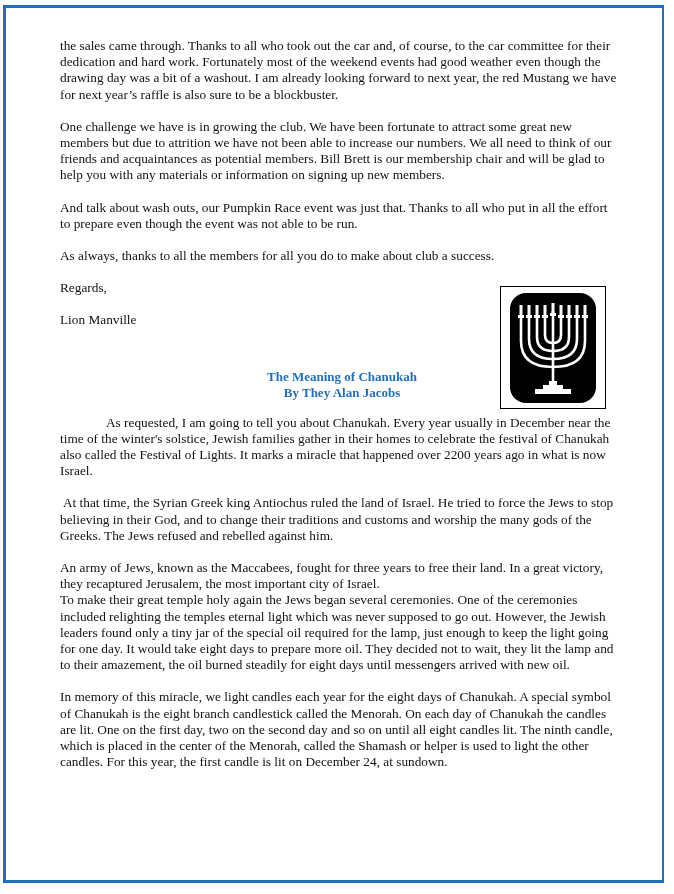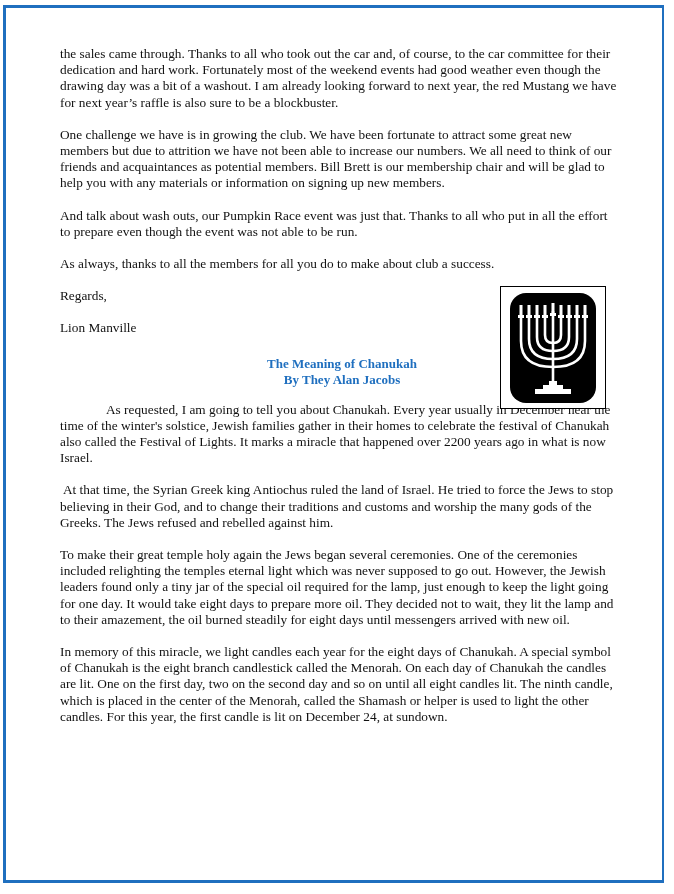--- a/index.html
+++ b/index.html
@@ -2,21 +2,21 @@
 <html><head>
 <meta charset="utf-8">
 <style>
   html, body { margin: 0; padding: 0; background: #ffffff; }
   body { width: 674px; height: 894px; position: relative; overflow: hidden; }
   .page-border {
     position: absolute; left: 3px; top: 5px; width: 661px; height: 878px;
     border: 3px solid #1f6fbf; border-right-width: 2px; box-sizing: border-box;
   }
   .content {
-    position: absolute; left: 60px; top: 46px; width: 560px;
+    position: absolute; left: 60px; top: 38px; width: 560px;
     font-family: "Liberation Serif", "DejaVu Serif", serif;
     font-size: 13.3px; line-height: 16.2px; color: #111;
   }
   .content p { margin: 0 0 16px 0; }
   .content p.tight { margin-bottom: 0; }
   .indent { text-indent: 46px; }
   .lead-space { text-indent: 3px; }
   .title-block {
     text-align: center; color: #1f6fbf; font-weight: bold; font-size: 13px;
     line-height: 16px; margin: 0 0 14px 0; padding-left: 4px;
@@ -31,29 +31,30 @@
 <body>
 
 <div class="page-border"></div>
 
 <div class="content">
   <p>the sales came through.  Thanks to all who took out the car and, of course, to the car committee for their dedication and hard work.  Fortunately most of the weekend events had good weather even though the drawing day was a bit of a washout.  I am already looking forward to next year, the red Mustang we have for next year’s raffle is also sure to be a blockbuster.</p>
   <p>One challenge we have is in growing the club.  We have been fortunate to attract some great new members but due to attrition we have not been able to increase our numbers.  We all need to think of our friends and acquaintances as potential members.  Bill Brett is our membership chair and will be glad to help you with any materials or information on signing up new members.</p>
   <p>And talk about wash outs, our Pumpkin Race event was just that.  Thanks to all who put in all the effort to prepare even though the event was not able to be run.</p>
   <p>As always, thanks to all the members for all you do to make about club a success.</p>
   <p>Regards,</p>
-  <p style="margin-bottom:19px;">Lion Manville</p>
+  <p style="margin-bottom:40px;">Lion Manville</p>
 
   <div class="title-block">
     <div>The Meaning of Chanukah</div>
     <div>By They Alan Jacobs</div>
   </div>
 
   <p class="indent">As requested, I am going to tell you about Chanukah. Every year usually in December near the time of the winter's solstice, Jewish families gather in their homes to celebrate the festival of Chanukah also called the Festival of Lights. It marks a miracle that happened over 2200 years ago in what is now Israel.</p>
   <p class="lead-space">At that time, the Syrian Greek king Antiochus ruled the land of Israel. He tried to force the Jews to stop believing in their God, and to change their traditions and customs and worship the many gods of the Greeks. The Jews refused and rebelled against him.</p>
+  <p class="tight">An army of Jews, known as the Maccabees, fought for three years to free their land. In a great victory, they recaptured Jerusalem, the most important city of Israel.</p>
   <p>To make their great temple holy again the Jews began several ceremonies. One of the ceremonies included relighting the temples eternal light which was never supposed to go out. However, the Jewish leaders found only a tiny jar of the special oil required for the lamp, just enough to keep the light going for one day. It would take eight days to prepare more oil. They decided not to wait, they lit the lamp and to their amazement, the oil burned steadily for eight days until messengers arrived with new oil.</p>
   <p>In memory of this miracle, we light candles each year for the eight days of Chanukah. A special symbol of Chanukah is the eight branch candlestick called the Menorah. On each day of Chanukah the candles are lit. One on the first day, two on the second day and so on until all eight candles lit. The ninth candle, which is placed in the center of the Menorah, called the Shamash or helper is used to light the other candles. For this year, the first candle is lit on December 24, at sundown.</p>
 </div>
 
 <div class="menorah-frame">
   <svg width="88" height="113" viewBox="0 0 88 113">
     <rect x="1" y="2" width="86" height="110" rx="16" ry="16" fill="#000"></rect>
     <g stroke="#fff" stroke-width="2.6" fill="none" stroke-linecap="butt">
 
       <line x1="44" y1="20" x2="44" y2="92"></line>

